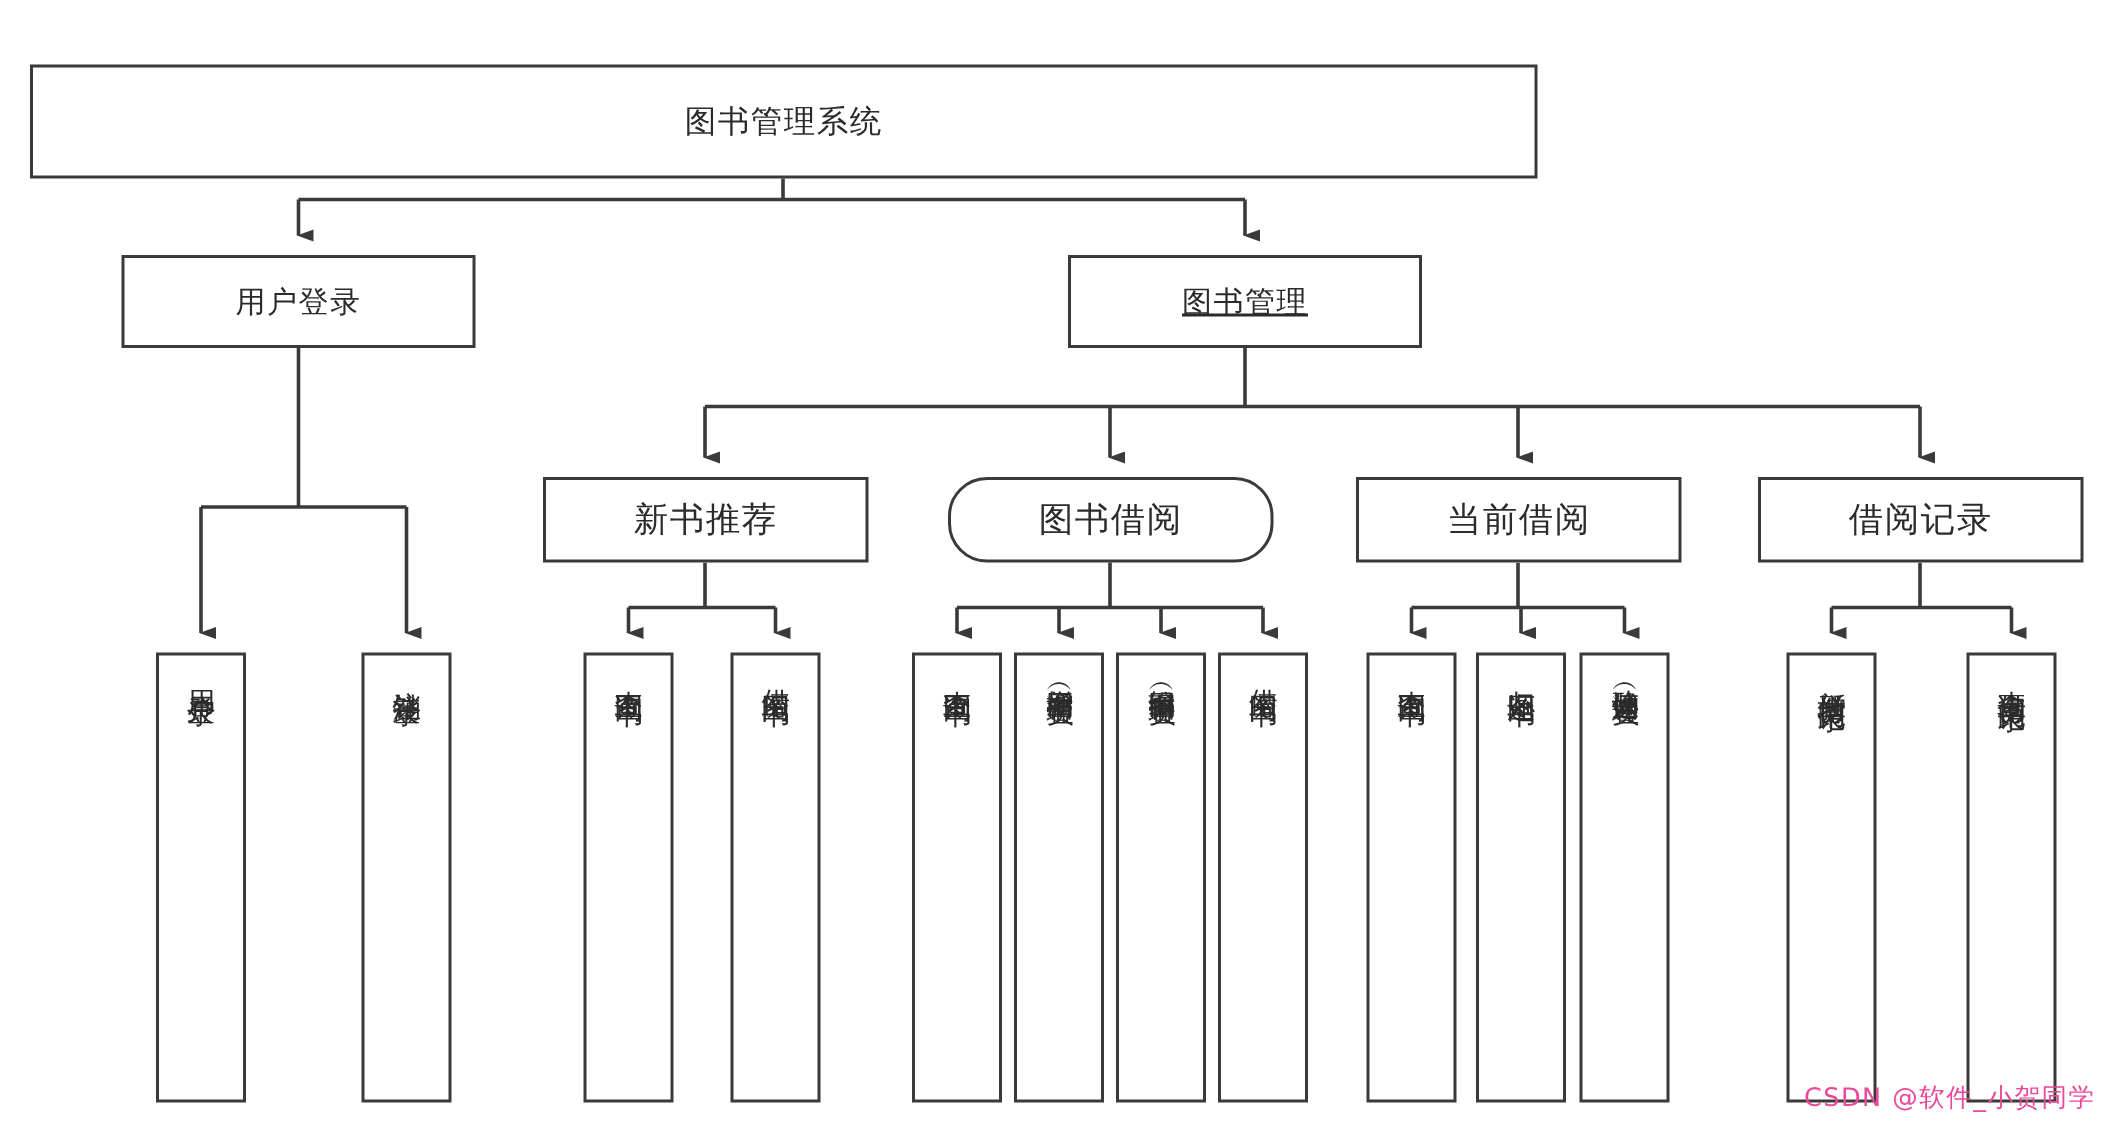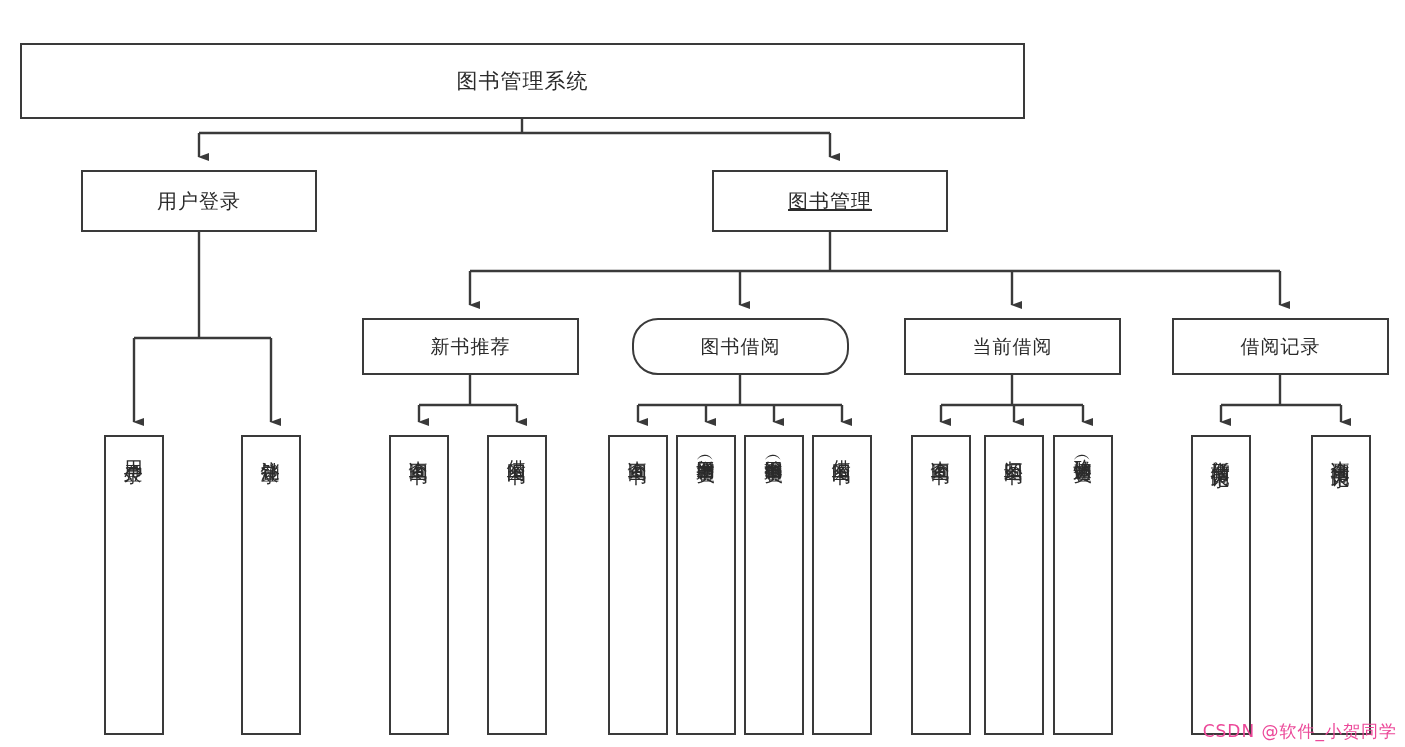--- a/index.html
+++ b/index.html
@@ -36,21 +36,21 @@
     justify-content: center;
     color: #2b2b2b;
   }
   .node.root {
     font-size: 21px;
   }
   .node.level2 {
     font-size: 20px;
   }
   .node.level3 {
-    font-size: 19px;
+    font-size: 23px;
   }
   .node.leaf {
     align-items: flex-start;
     justify-content: center;
     padding-top: 8px;
   }
   .node-label {
     white-space: nowrap;
     letter-spacing: 1px;
   }

